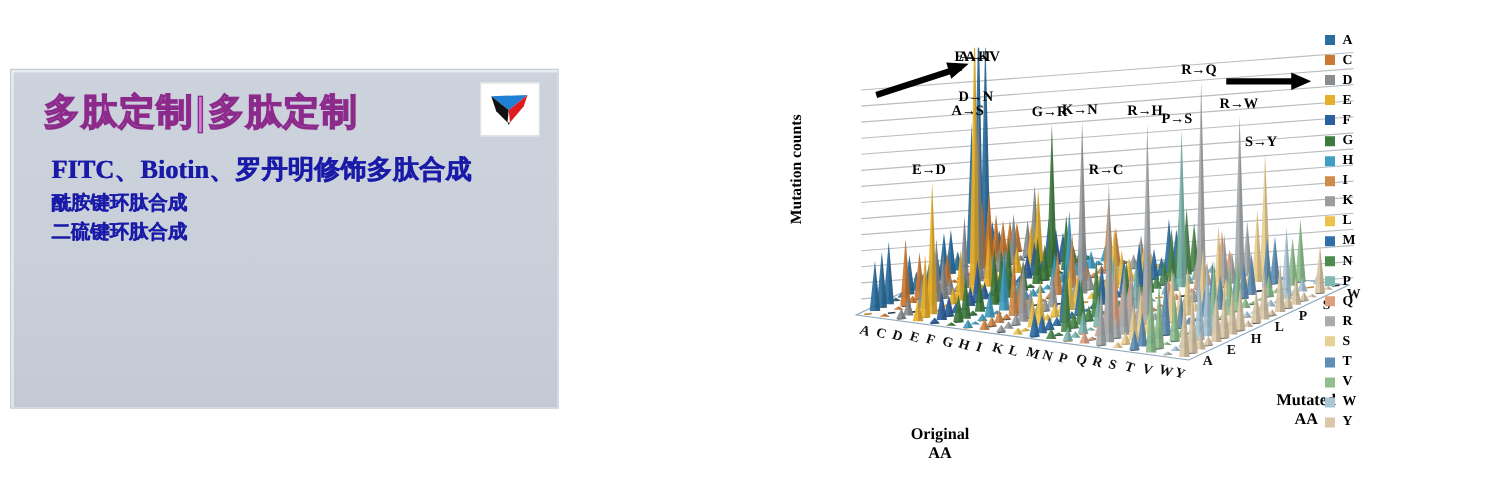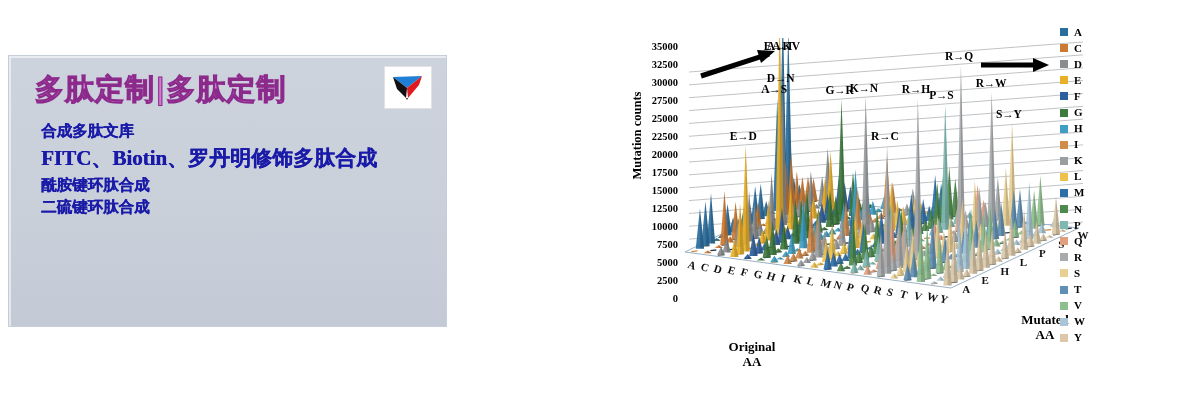--- a/index.html
+++ b/index.html
@@ -105,48 +105,30 @@
   <div id="logo-box">
     <svg width="44" height="39" viewBox="0 0 44 39">
       <polygon points="8,10 37,9 22,21" fill="#1f7fd4"></polygon>
       <polygon points="8,10 22,21 21,31 12,22" fill="#111111"></polygon>
       <polygon points="37,9 22,21 23,31 34,18" fill="#e01b20"></polygon>
       <polygon points="21,31 23,31 22,33" fill="#111111"></polygon>
     </svg>
   </div>
 
   <div id="promo-list">
-    <div class="promo-line">合成多肽文库</div>
     <div class="promo-line serifish">FITC、Biotin、罗丹明修饰多肽合成</div>
     <div class="promo-line">酰胺键环肽合成</div>
     <div class="promo-line">二硫键环肽合成</div>
   </div>
 </div>
 
 <div id="chart-figure">
 
   <div id="ylabel">Mutation counts</div>
 
-  <div id="yticks">
-      <div class="ytick" style="top: 0px;">35000</div>
-      <div class="ytick" style="top: 18px;">32500</div>
-      <div class="ytick" style="top: 36px;">30000</div>
-      <div class="ytick" style="top: 54px;">27500</div>
-      <div class="ytick" style="top: 72px;">25000</div>
-      <div class="ytick" style="top: 90px;">22500</div>
-      <div class="ytick" style="top: 108px;">20000</div>
-      <div class="ytick" style="top: 126px;">17500</div>
-      <div class="ytick" style="top: 144px;">15000</div>
-      <div class="ytick" style="top: 162px;">12500</div>
-      <div class="ytick" style="top: 180px;">10000</div>
-      <div class="ytick" style="top: 198px;">7500</div>
-      <div class="ytick" style="top: 216px;">5000</div>
-      <div class="ytick" style="top: 234px;">2500</div>
-      <div class="ytick" style="top: 252px;">0</div>
-    </div>
 
   <div id="plot-area">
     <svg id="plot-svg" width="400" height="262">
       <g id="grid-lines">
           <line x1="6" y1="34" x2="400" y2="4" stroke="#b9bcc0" stroke-width="0.9"></line>
           <line x1="6" y1="46.857142857142854" x2="400" y2="16.857142857142854" stroke="#b9bcc0" stroke-width="0.9"></line>
           <line x1="6" y1="59.71428571428571" x2="400" y2="29.71428571428571" stroke="#b9bcc0" stroke-width="0.9"></line>
           <line x1="6" y1="72.57142857142857" x2="400" y2="42.57142857142857" stroke="#b9bcc0" stroke-width="0.9"></line>
           <line x1="6" y1="85.42857142857142" x2="400" y2="55.42857142857142" stroke="#b9bcc0" stroke-width="0.9"></line>
           <line x1="6" y1="98.28571428571429" x2="400" y2="68.28571428571429" stroke="#b9bcc0" stroke-width="0.9"></line>

